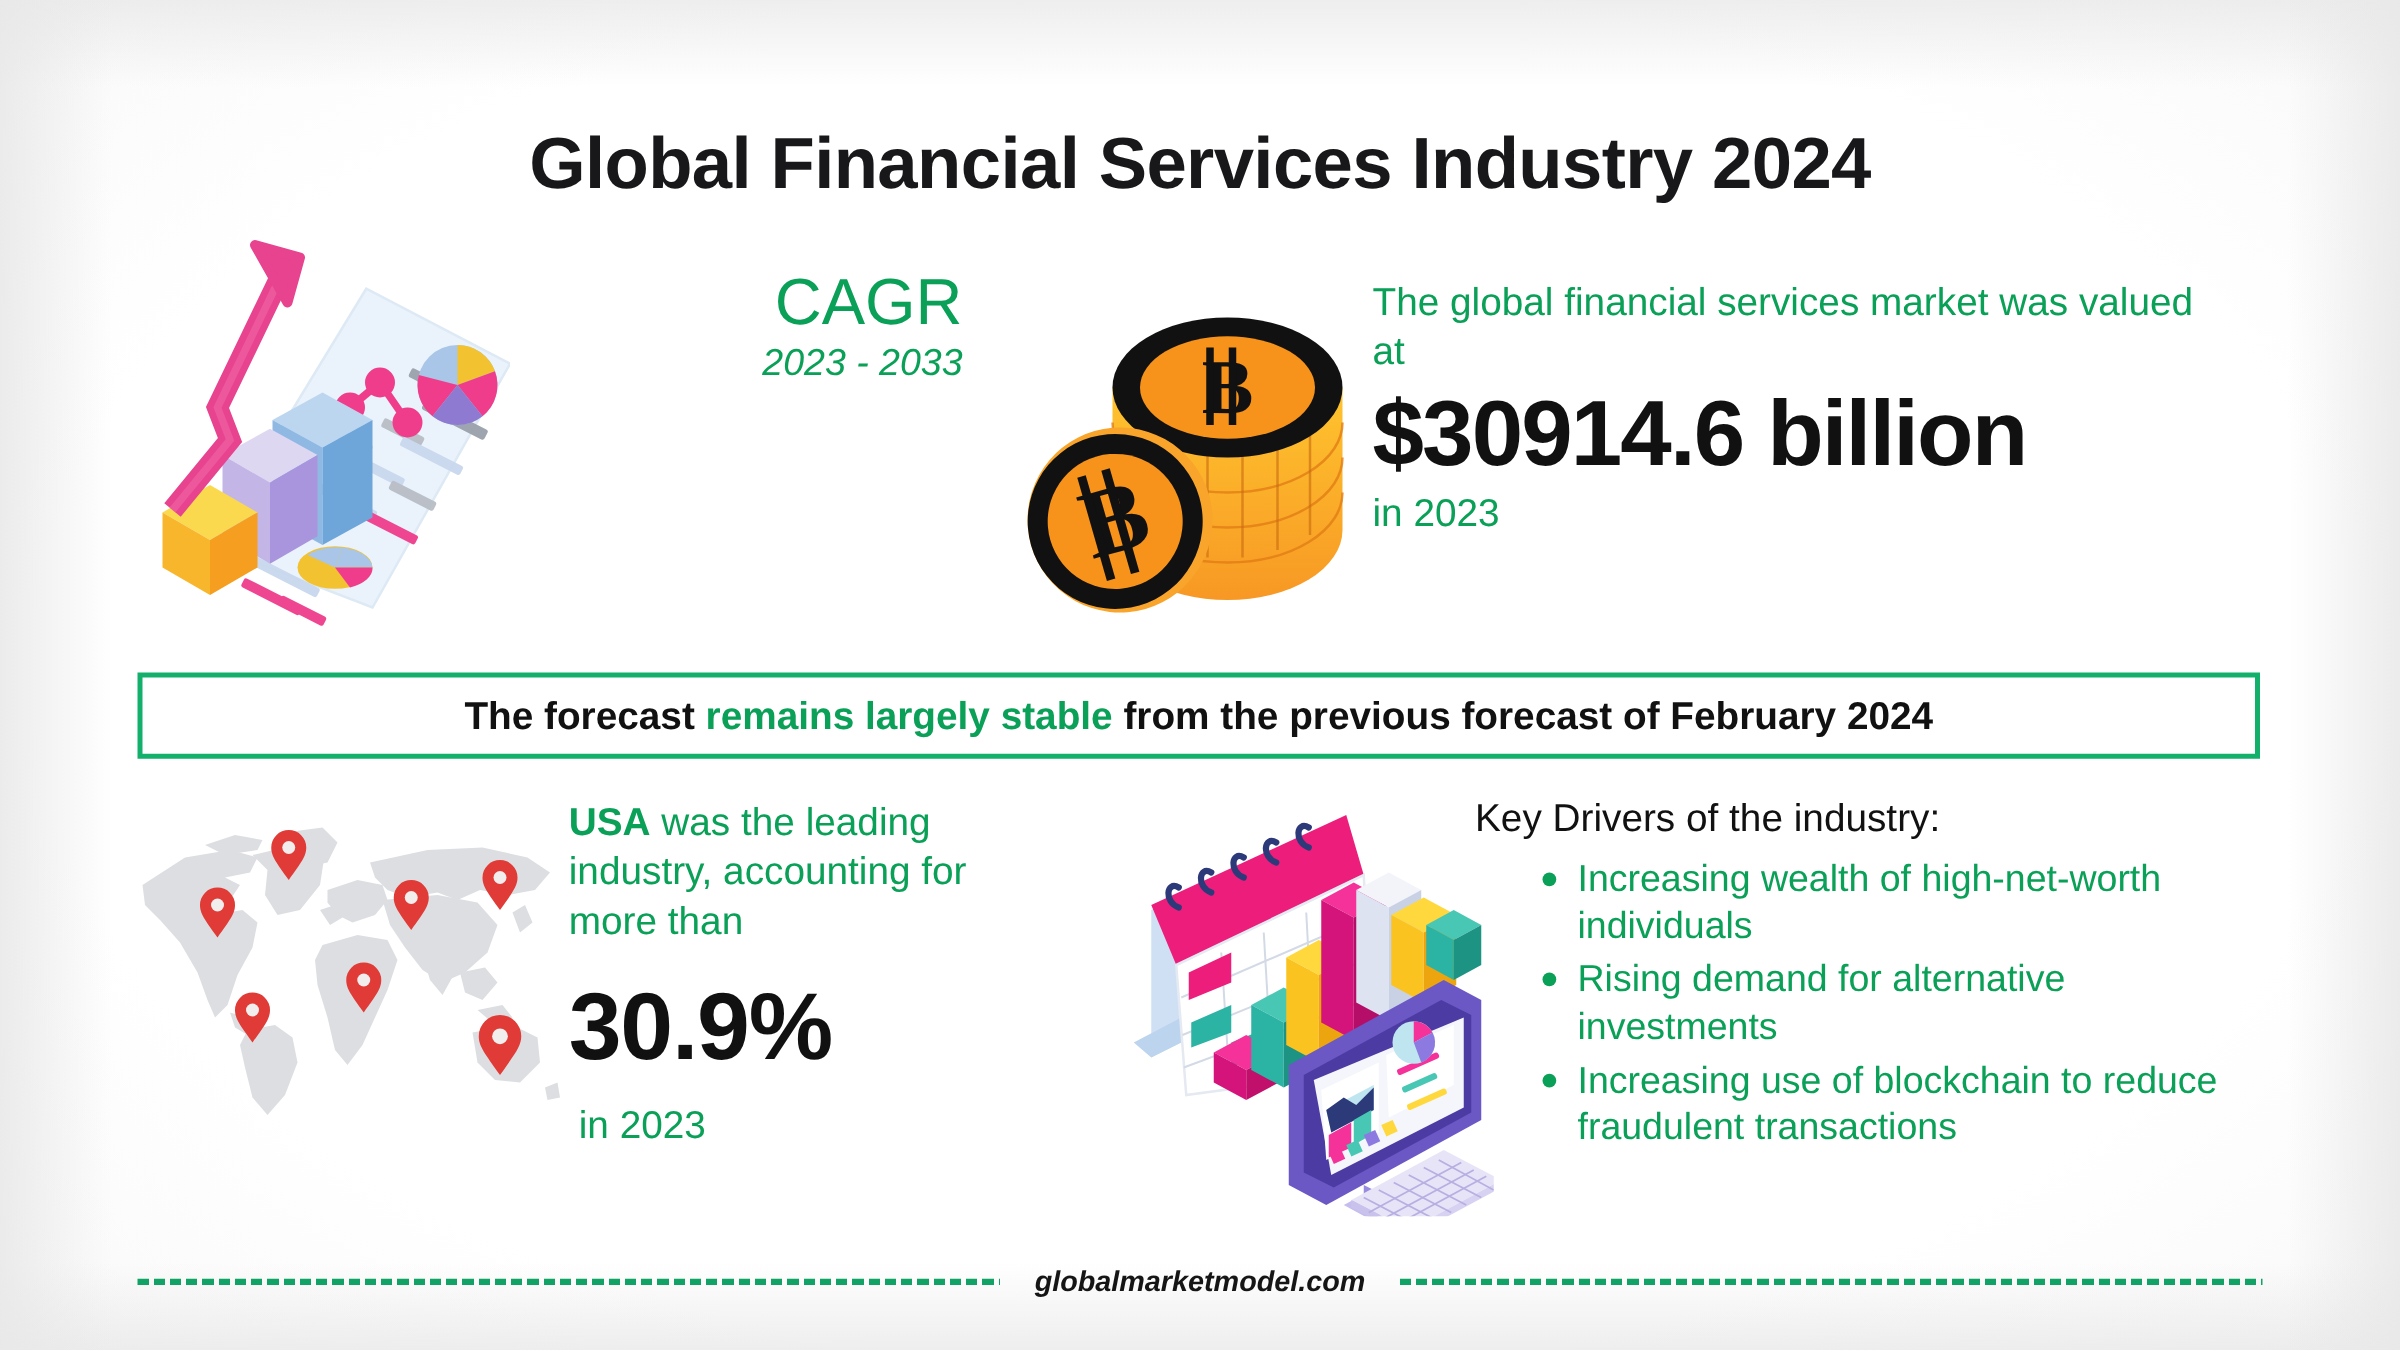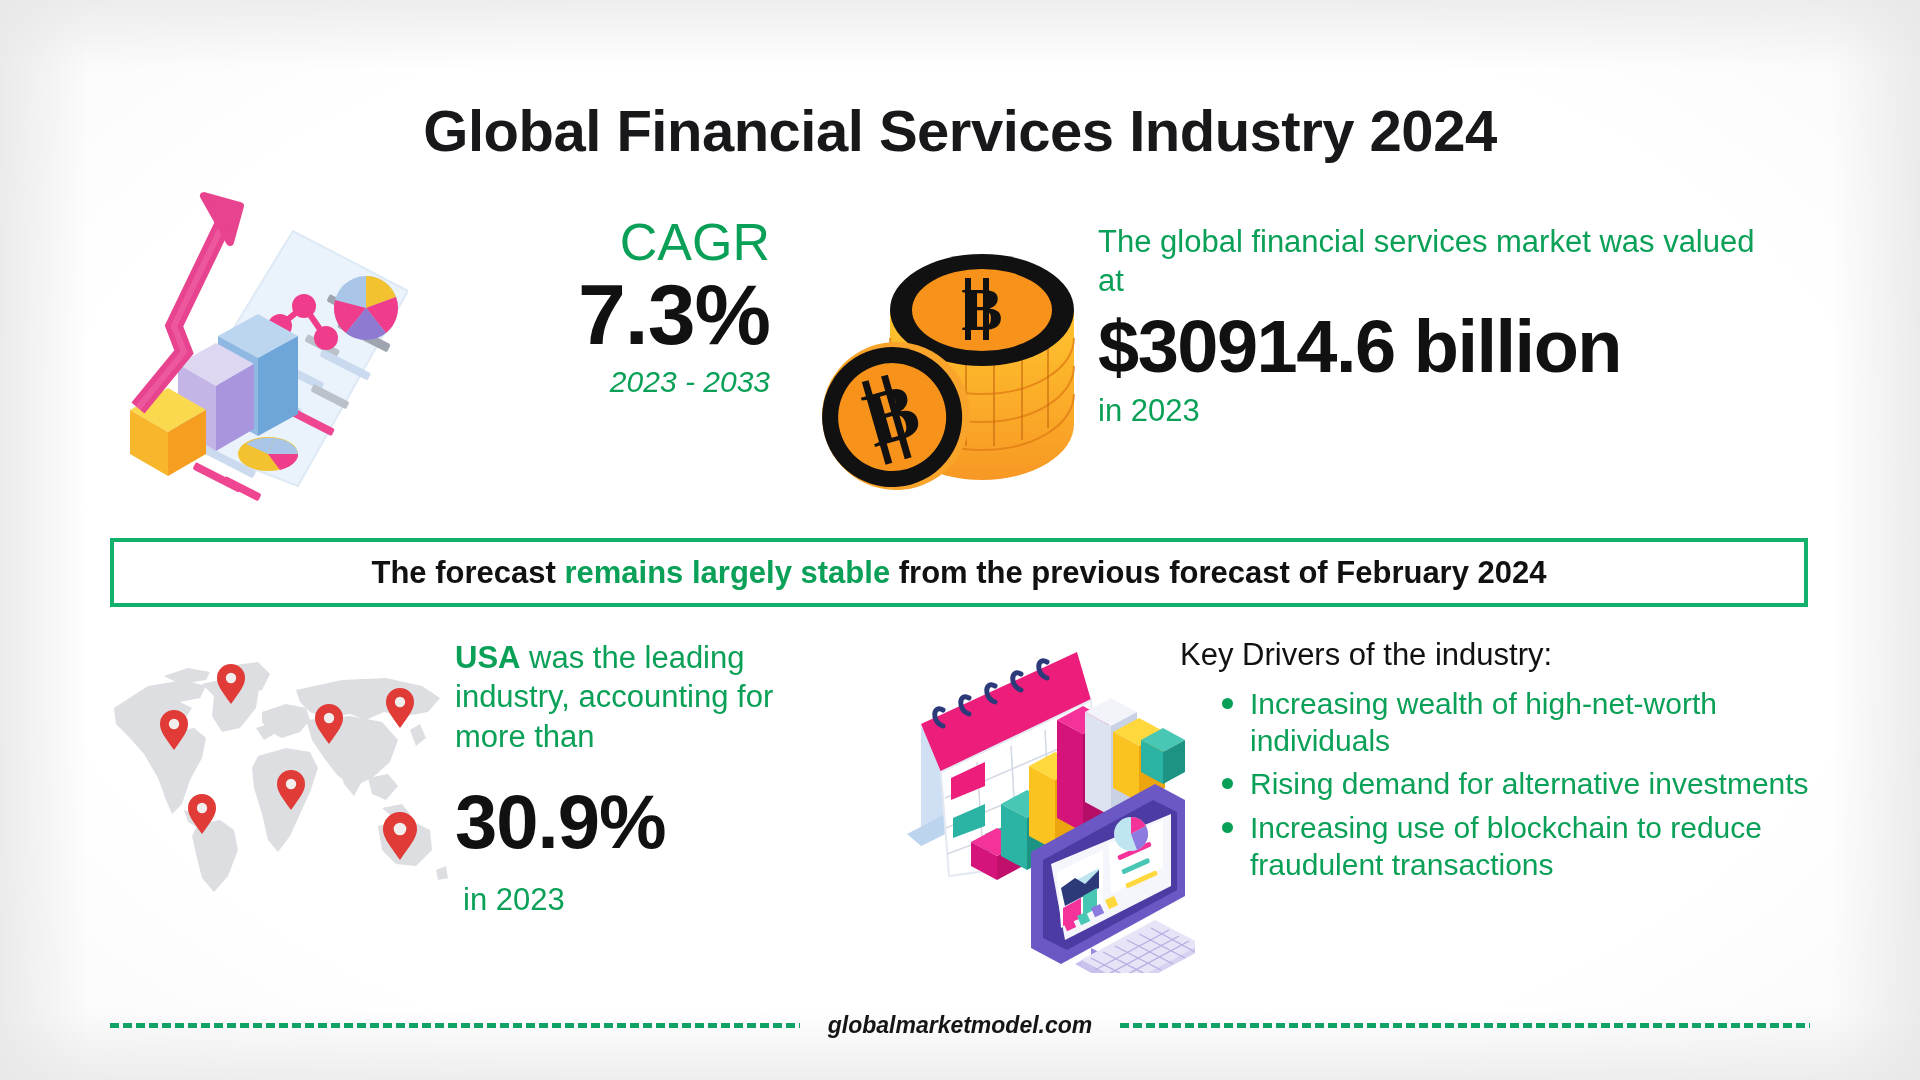--- a/index.html
+++ b/index.html
@@ -148,21 +148,21 @@
   }
   #drivers-title {
     font-size: 31px;
     color: #111111;
     margin-bottom: 12px;
     text-align: left;
     padding-right: 40px;
   }
   #drivers-list {
     list-style: none;
-    margin: 0; padding: 0 0 0 40px;
+    margin: 12px; padding: 0 0 0 40px;
   }
   #drivers-list li {
     position: relative;
     font-size: 30px;
     color: #0aa057;
     line-height: 1.24;
     margin-bottom: 6px;
     padding-left: 30px;
   }
   #drivers-list li .bullet {
@@ -277,21 +277,20 @@
         <path d="M30 222 L76 166 L66 140 L118 32" fill="none" stroke="#e8438f" stroke-width="17" stroke-linejoin="miter" stroke-linecap="butt"></path>
         <path d="M30 222 L76 166 L66 140 L118 32" fill="none" stroke="#f06aa9" stroke-width="6" stroke-linejoin="miter" opacity="0.55"></path>
         <path d="M96 10 L132 20 L122 56 Z" fill="#e8438f"></path>
         <path d="M96 10 L132 20 L122 56 Z" fill="none" stroke="#e8438f" stroke-width="8" stroke-linejoin="round"></path>
       </g>
     </svg>
   </div>
 
   <div id="cagr-block">
     <div id="cagr-label">CAGR</div>
-    <div id="cagr-value">7.3%</div>
     <div id="cagr-period">2023 - 2033</div>
   </div>
 
   <div class="illus" id="illus-coins">
     <svg viewBox="0 0 270 310" width="270" height="310">
       <defs>
         <linearGradient id="coinEdge" x1="0" y1="0" x2="0" y2="1">
           <stop offset="0" stop-color="#ffc42e"></stop>
           <stop offset="1" stop-color="#f79824"></stop>
         </linearGradient>

